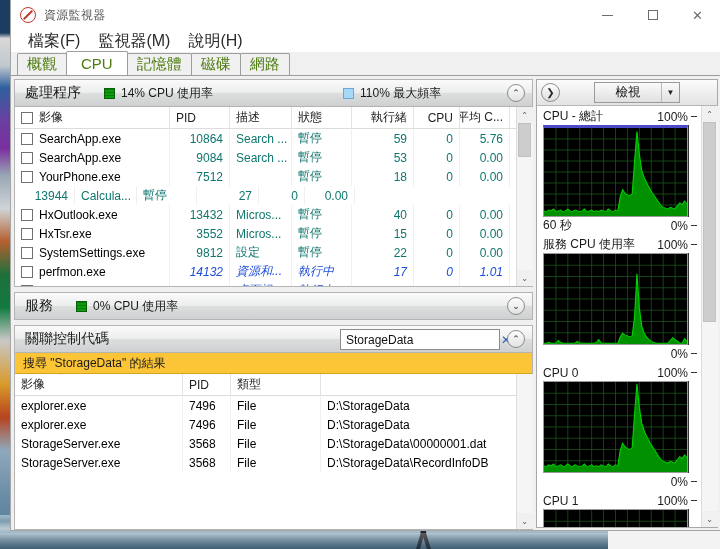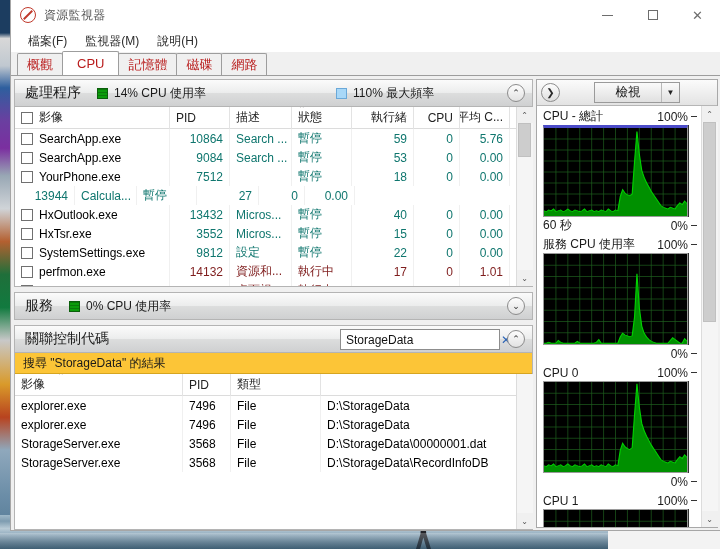--- a/index.html
+++ b/index.html
@@ -76,32 +76,32 @@
   #win-controls { position: absolute; right: 0; top: 0; display: flex; }
   .glyph-min { width: 11px; height: 1px; background: #6d6d6d; display:block; }
   .glyph-max { width: 10px; height: 10px; border: 1px solid #6d6d6d; display:block; }
 
   
   #menubar {
     height: 22px; display: flex; align-items: center; background: #ffffff;
     flex: 0 0 22px; padding-left: 8px;
   }
   .menu-item {
-    padding: 2px 9px; color: #2b2b2b; font-size: 12px;
+    padding: 2px 9px; color: #2b2b2b; font-size: 16px;
   }
 
   
   #tabstrip {
     height: 24px; background: #f0f0f0; display: flex; align-items: flex-end;
     padding-left: 6px; flex: 0 0 24px; border-bottom: 1px solid #9d9d9d;
     position: relative;
   }
   .tab {
     height: 22px; padding: 0 9px; display: flex; align-items: center;
-    font-size: 13px; color: #b91c1c; background: #f0f0f0;
+    font-size: 15px; color: #4d7c0f; background: #f0f0f0;
     border: 1px solid #9d9d9d; border-bottom: none; margin-right: -1px;
     border-radius: 2px 2px 0 0;
   }
   .tab.active {
     background: #ffffff; height: 24px; position: relative; z-index: 2;
     font-weight: 400; padding: 0 14px;
   }
 
   
   #content { flex: 1; display: flex; min-height: 0; background: #f0f0f0; padding: 3px 0 0 3px; }
@@ -114,21 +114,21 @@
     border: 1px solid #a8a8a8; background: #f5f5f5; margin: 0 2px 2px 0;
   }
 
   
   .section-bar {
     height: 28px; display: flex; align-items: center; flex: 0 0 28px;
     background: linear-gradient(180deg,#fbfbfb 0%,#eceded 48%,#dcdddd 52%,#cfd0d1 100%);
     border: 1px solid #b4b4b4; position: relative;
   }
   .section-title { font-size: 14px; color: #1a1a1a; margin-left: 10px; }
-  .section-stats { display: flex; align-items: center; margin-left: 16px; gap: 6px; }
+  .section-stats { display: flex; align-items: center; margin-left: 23px; gap: 6px; }
   .swatch { width: 11px; height: 11px; display:inline-block; border: 1px solid #2b6b2b; }
   .swatch.green {
     background: repeating-linear-gradient(0deg,#0b9c0b 0 2px,#0a7a0a 2px 3px);
     border-color:#0a5f0a;
   }
   .swatch.blue { background: #a8d8f8; border-color: #6aa8d8; }
   .stat-text { font-size: 12px; color: #1a1a1a; }
   .stat-gap { width: 118px; }
   .chev-btn {
     position: absolute; right: 7px; top: 50%; transform: translateY(-50%);
@@ -155,21 +155,21 @@
   }
   .th.num { justify-content: flex-end; }
   .tbl-body { flex: 1; overflow: hidden; background: #fff; }
   .trow { display: flex; height: 19px; align-items: center; }
   .td {
     font-size: 12px; padding: 0 6px; height: 19px; display: flex; align-items: center;
     overflow: hidden; white-space: nowrap; border-right: 1px solid #f0f0f0;
   }
   .td.num { justify-content: flex-end; }
   .td.suspended { color: #0f766e; }
-  .td.running { color: #7f1d1d; }
+  .td.running { color: #1d4ed8; font-style: italic; }
   .cb {
     width: 12px; height: 12px; border: 1px solid #707070; background: #fff;
     flex: 0 0 12px; margin-right: 6px;
   }
 
   
   .c-img   { width: 155px; }
   .c-pid   { width: 60px; }
   .c-desc  { width: 62px; }
   .c-state { width: 60px; }

